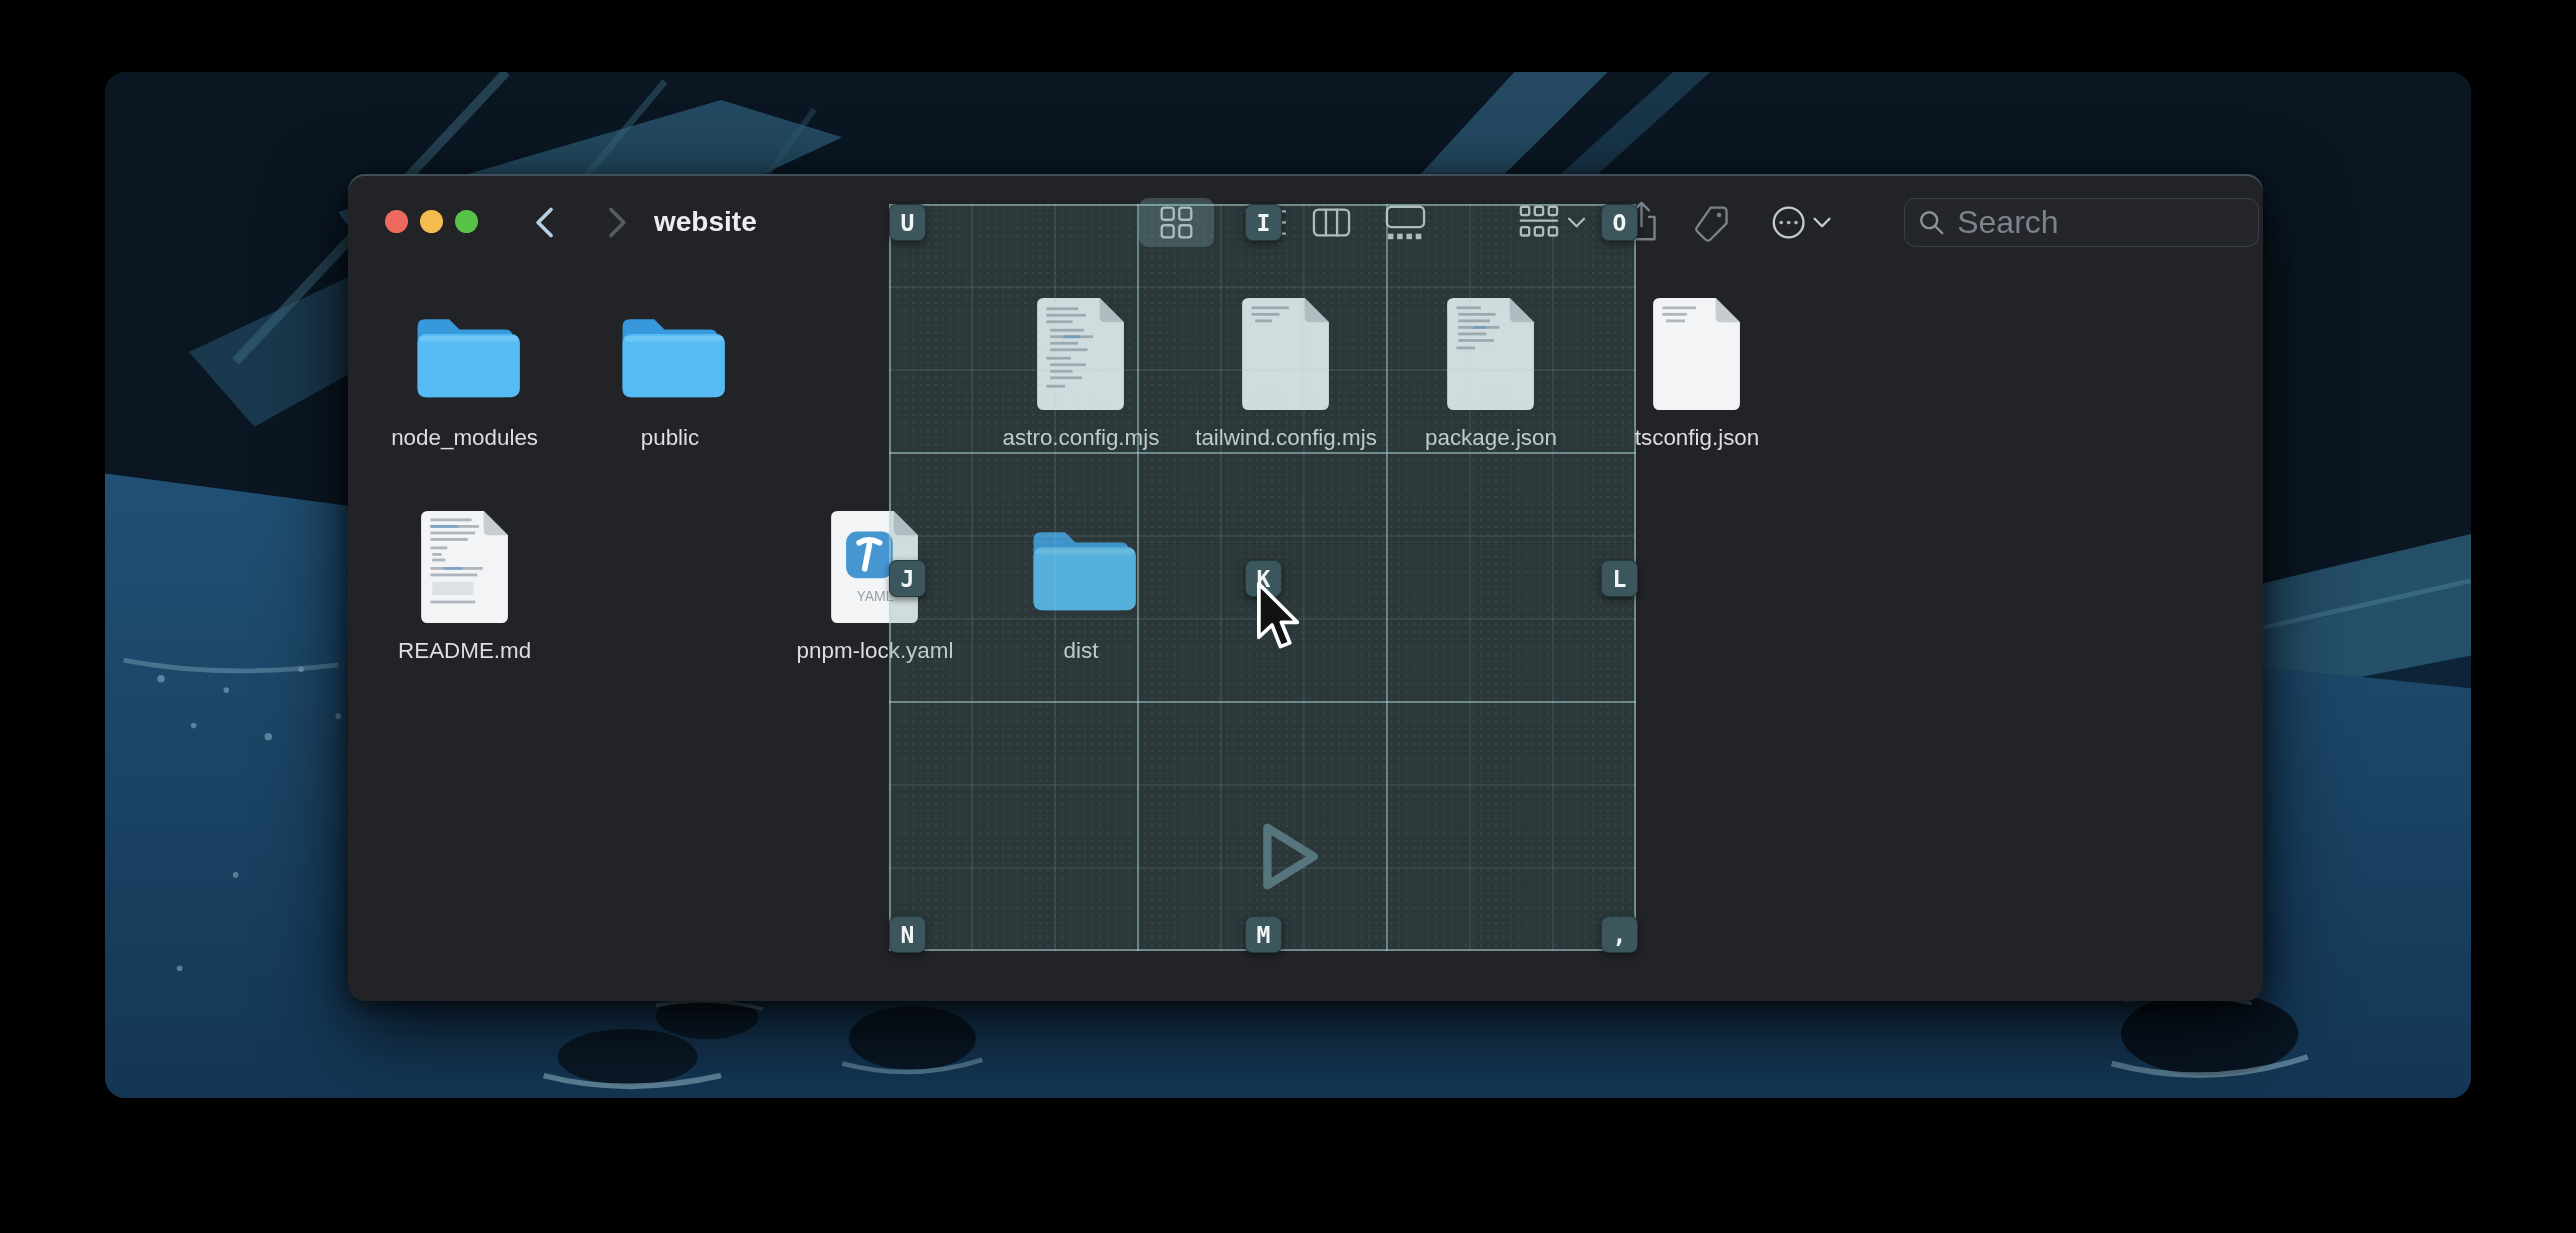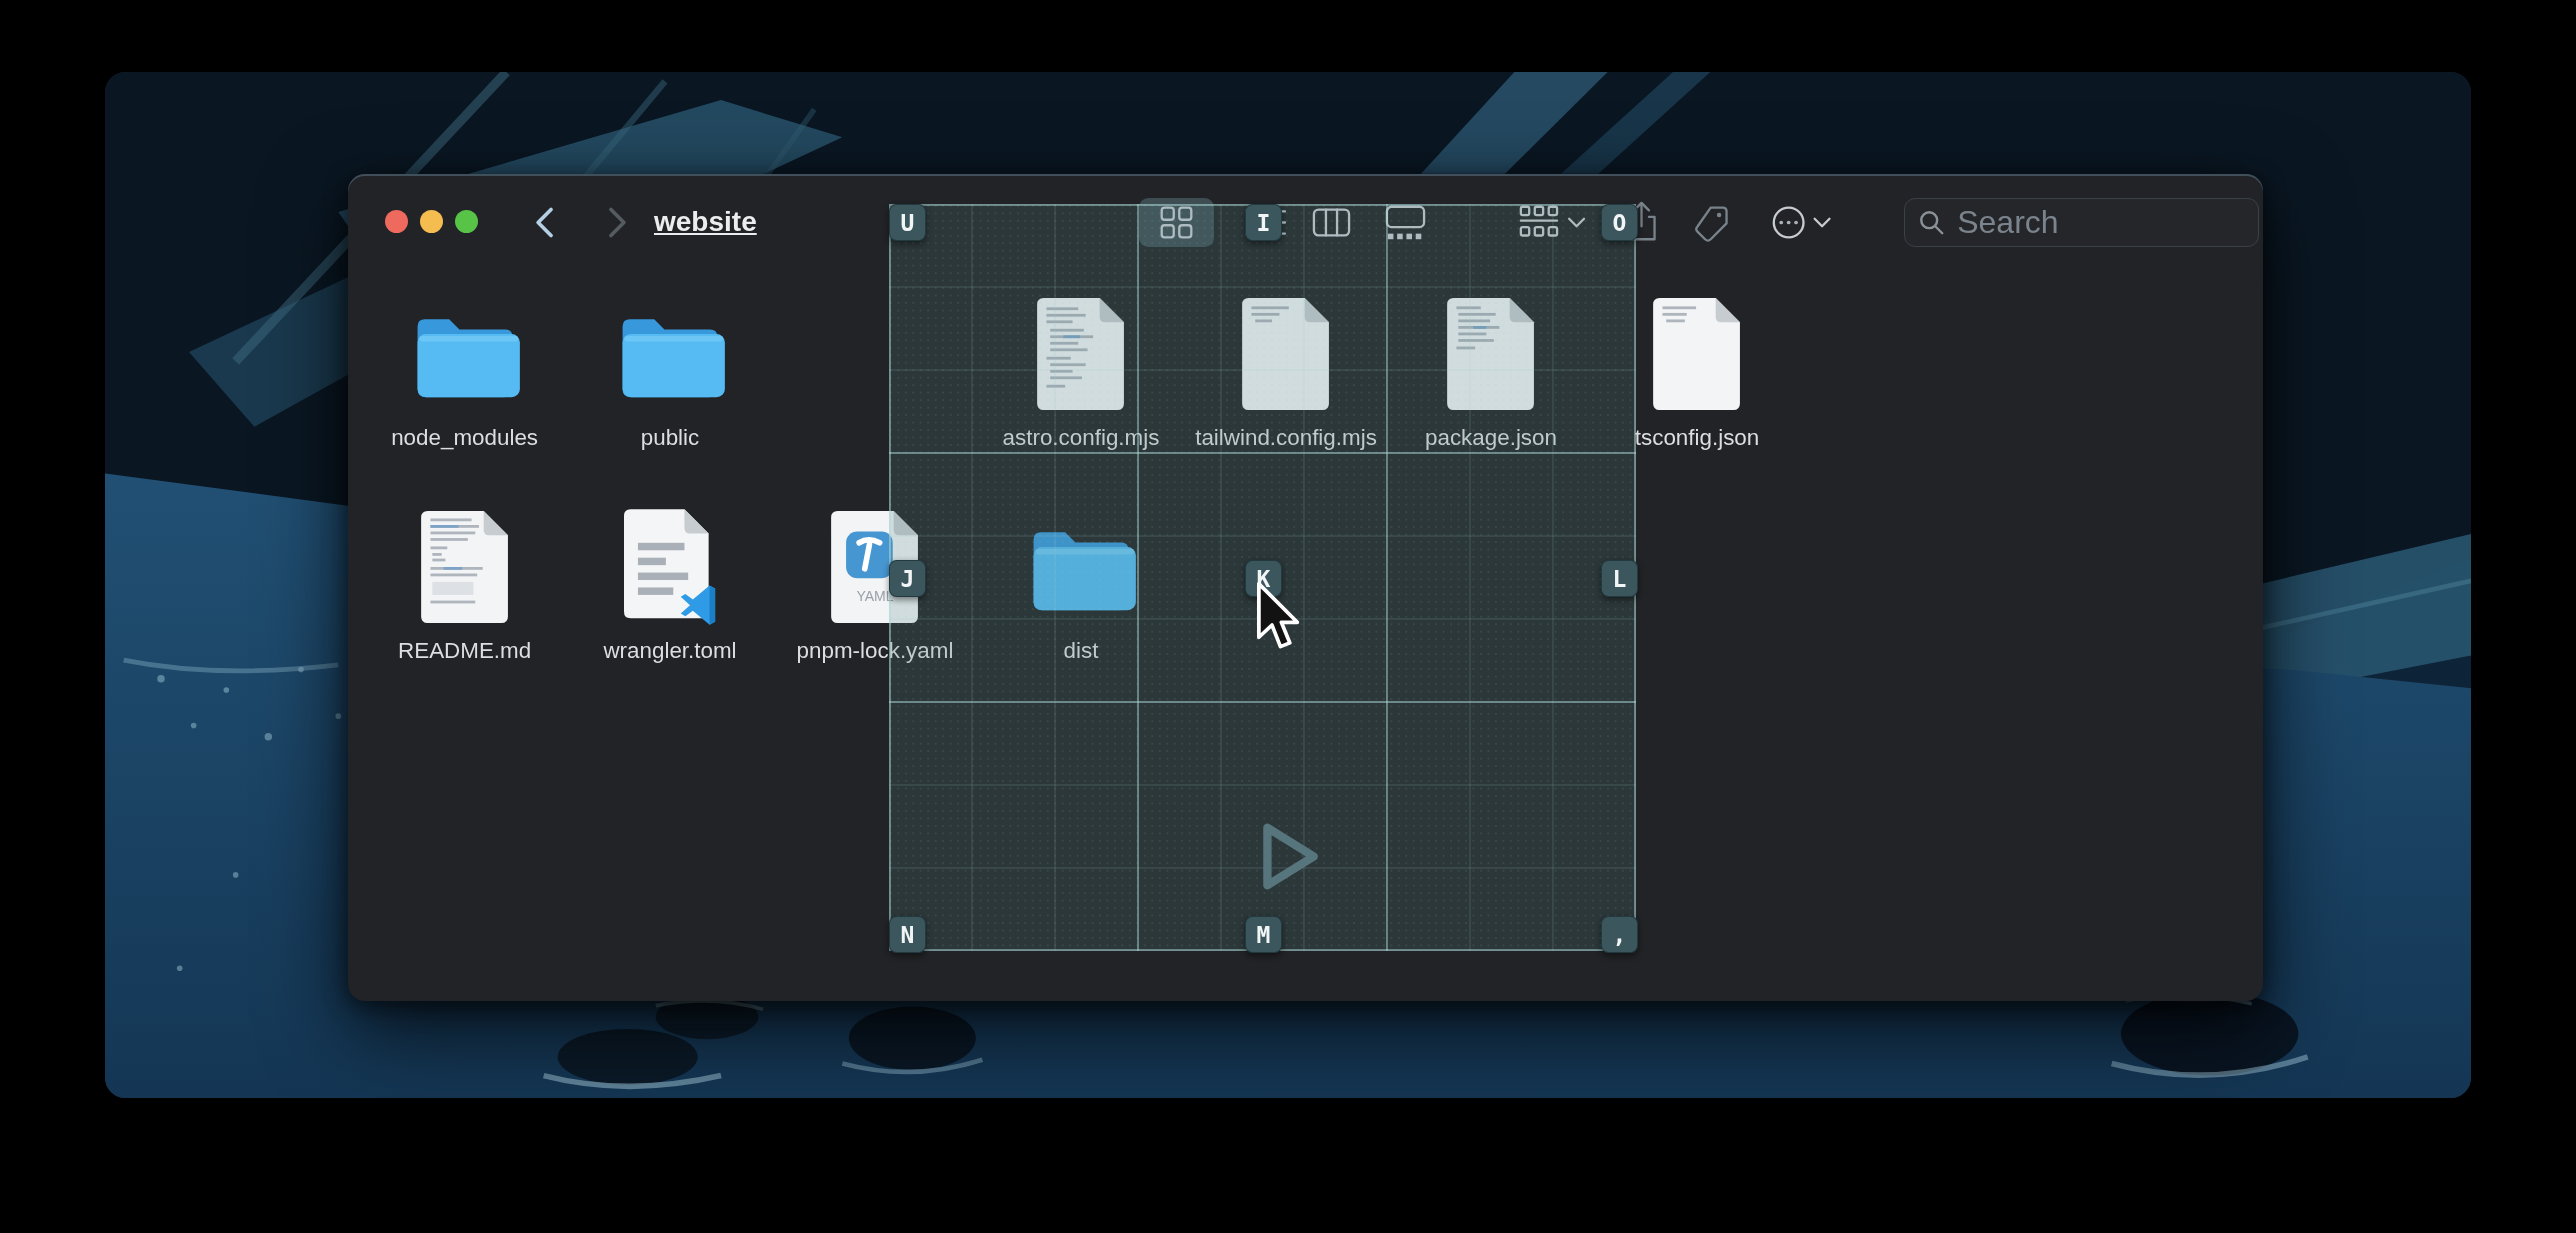--- a/index.html
+++ b/index.html
@@ -15,21 +15,21 @@
   .finder-window{position:absolute;left:348px;top:174px;width:1915px;height:827px;
      background:#222326;border-radius:17px;
      box-shadow:0 28px 84px rgba(0,0,0,.78),0 5.6px 22.4px rgba(0,0,0,.55),
                 inset 0 1.9px 0 rgba(130,175,205,.32);}
   .titlebar{position:absolute;left:0;top:0;width:100%;height:95px;}
   .traffic-lights{position:absolute;left:37px;top:36px;display:flex;gap:12px;}
   .tl{width:23px;height:23px;border-radius:50%;}
   .tl.red{background:#ee6a5e;} .tl.yellow{background:#f5bd4f;} .tl.green{background:#58c447;}
   .nav-chevron{position:absolute;top:28px;width:37px;height:41px;}
   .nav-back{left:179px;} .nav-forward{left:250px;}
-  .window-title{position:absolute;left:306px;top:32px;font-size:28px;font-weight:700;color:#ecedee;text-decoration:underline;}
+  .window-title{position:absolute;left:306px;top:32px;font-size:28px;font-weight:700;color:#ecedee;}
 
   .tb-btn{position:absolute;top:24px;height:49px;display:flex;align-items:center;justify-content:center;}
   .iconview-btn{left:791px;width:75px;background:#3e4d52;border-radius:9.3px;}
   .listview-btn{left:882px;width:71px;}
   .columnview-btn{left:957px;width:52px;}
   .galleryview-btn{left:1029px;width:56px;}
   .group-btn{left:1164px;width:78px;}
   .share-btn{left:1271px;width:45px;}
   .tag-btn{left:1342px;width:47px;}
   .more-btn{left:1419px;width:73px;}
@@ -338,39 +338,20 @@
               <rect x="10" y="60" width="56" height="3"></rect>
               <rect x="10" y="67" width="50" height="3"></rect>
               <rect x="12" y="76" width="44" height="14" fill="#dde1e5"></rect>
               <rect x="10" y="96" width="48" height="3"></rect>
             </g>
             <rect x="10" y="15" width="30" height="3" fill="#7da4c8"></rect>
             <rect x="24" y="60" width="20" height="3" fill="#7da4c8"></rect>
           </svg>
       </div>
       <div class="file-label">README.md</div>
-    </div>
-    <div class="file-item" style="left:225px;top:334px">
-      <div class="file-icon">
-        <svg width="93" height="116" viewBox="0 0 100 124">
-            <path d="M7,0 h58 l26,26 v84 q0,7 -7,7 H7 q-7,0 -7,-7 V7 q0,-7 7,-7 Z" fill="#f4f5f6"></path>
-            <path d="M65,0 l26,26 H71 q-6,0 -6,-6 Z" fill="#c7ccd1"></path>
-            <g fill="#a9b0b7">
-              <rect x="15" y="36" width="50" height="8"></rect>
-              <rect x="15" y="52" width="30" height="8"></rect>
-              <rect x="15" y="68" width="54" height="8"></rect>
-              <rect x="15" y="84" width="38" height="8"></rect>
-            </g>
-            <g>
-              <path d="M92,82 l-18,15 -8,-6 -5,3 10,9 -10,9 5,3 8,-6 18,15 6,-3 v-36 Z" fill="#2f9be6"></path>
-              <path d="M92,82 l6,3 v36 l-6,3 Z" fill="#1b7fc8"></path>
-            </g>
-          </svg>
-      </div>
-      <div class="file-label">wrangler.toml</div>
     </div>
     <div class="file-item" style="left:430px;top:334px">
       <div class="file-icon">
         <svg width="88" height="112" viewBox="0 0 94 120">
             <path d="M7,0 h60 l26,26 v87 q0,7 -7,7 H7 q-7,0 -7,-7 V7 q0,-7 7,-7 Z" fill="#f2f4f5"></path>
             <path d="M67,0 l26,26 H73 q-6,0 -6,-6 Z" fill="#c7ccd1"></path>
             <rect x="16" y="22" width="50" height="50" rx="12" fill="#4696d2"></rect>
             <g stroke="#ffffff" stroke-width="6" stroke-linecap="round">
               <line x1="41" y1="36" x2="36" y2="62"></line>
               <path d="M30,34 q10,-6 22,0" fill="none"></path>

